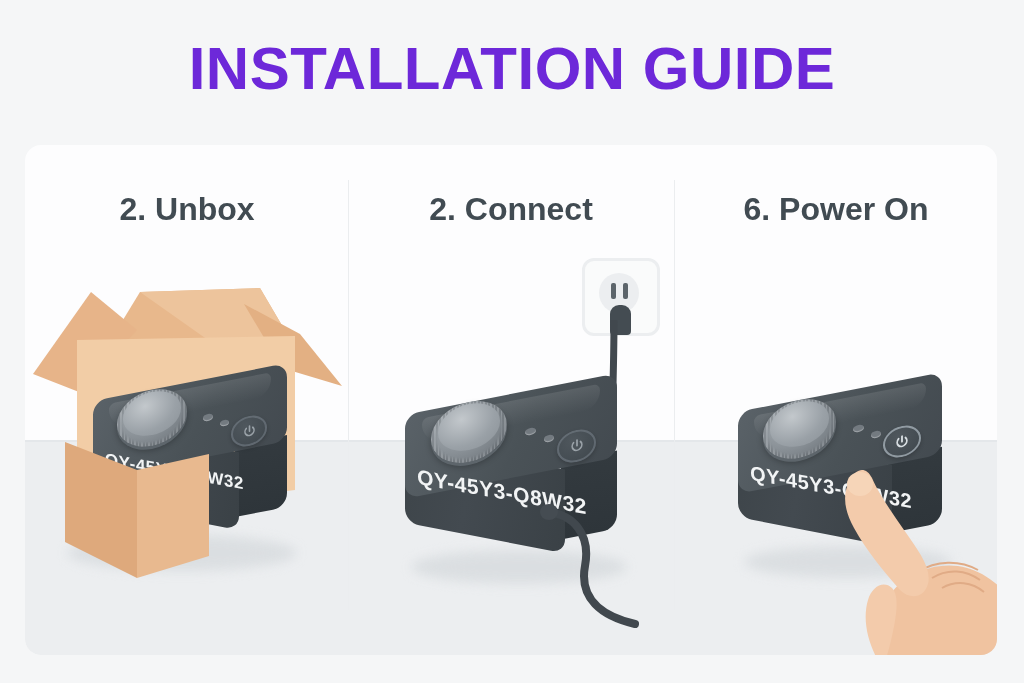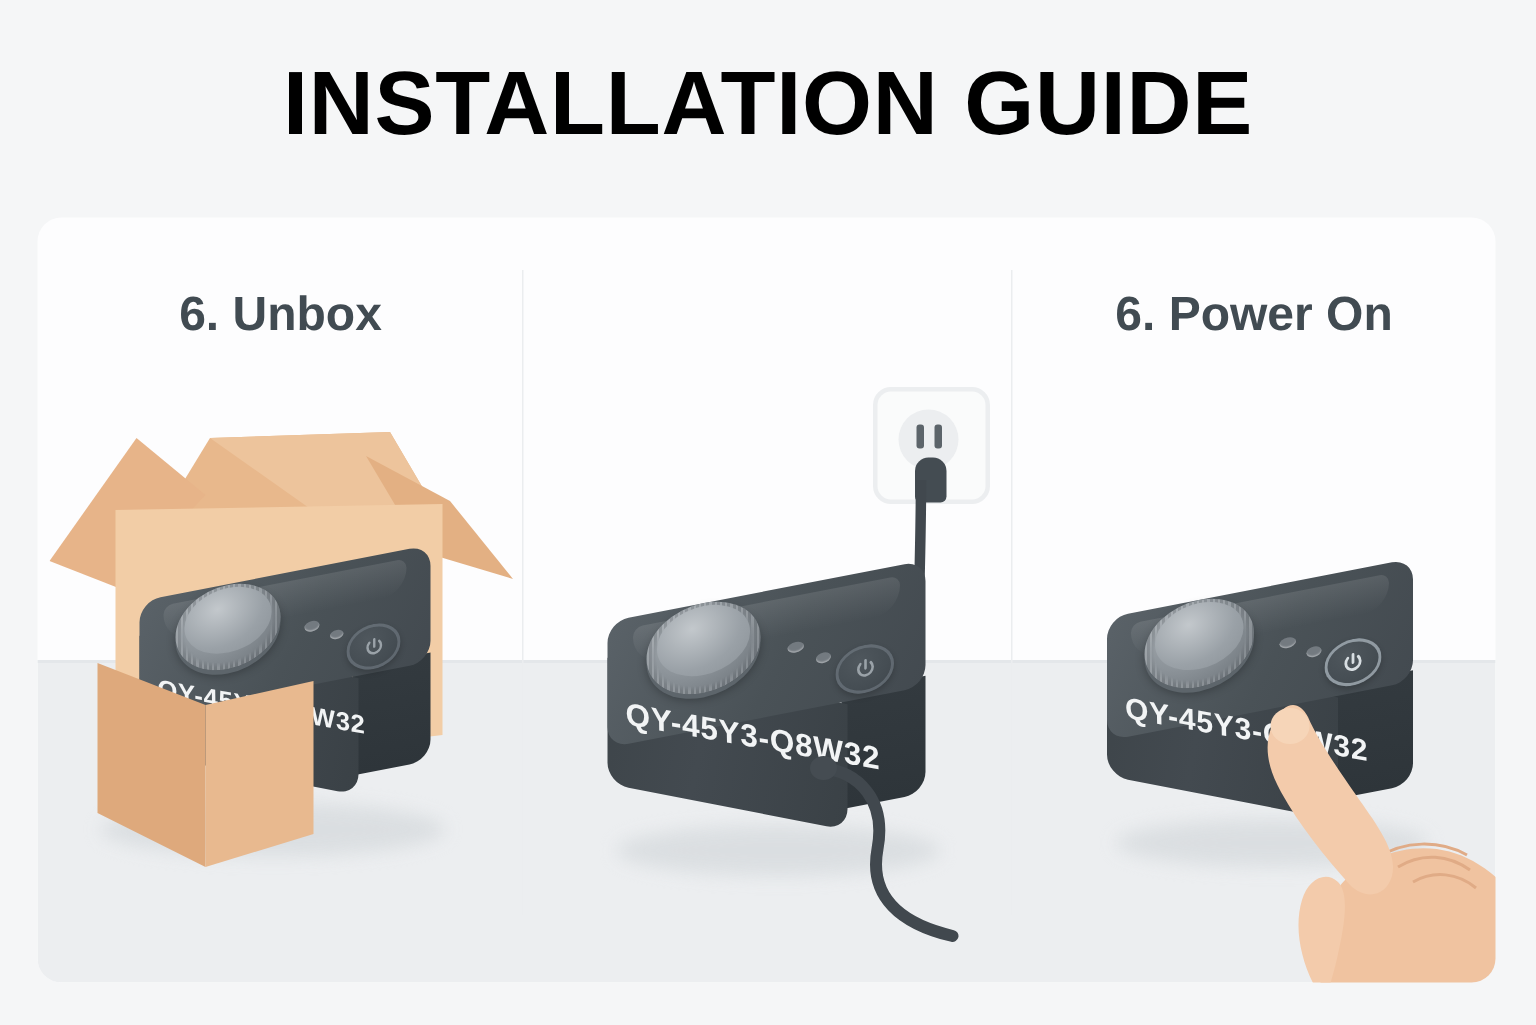--- a/index.html
+++ b/index.html
@@ -18,21 +18,21 @@
   
   .title {
     position: absolute;
     top: 34px;
     left: 0;
     width: 1024px;
     text-align: center;
     font-size: 60px;
     font-weight: bold;
     letter-spacing: 0.5px;
-    color: #000000;
+    color: #6d28d9;
   }
 
   
   .card {
     position: absolute;
     left: 25px;
     top: 145px;
     width: 972px;
     height: 510px;
     background: #fdfdfe;
@@ -242,21 +242,21 @@
 
 <div class="card">
 
   <div class="ground"></div>
   <div class="ground-edge"></div>
 
   <div class="divider d1"></div>
   <div class="divider d2"></div>
 
   <div class="panel p1">
-    <div class="step-title">6. Unbox</div>
+    <div class="step-title">2. Unbox</div>
 
     <div class="scene">
 
       <div class="dev-shadow" style="left:42px; top:285px; width:230px; height:36px;"></div>
 
       <svg class="box-part" style="left:20px; top:32px;" width="290" height="140" viewBox="0 0 290 140">
         <polygon points="45,92 95,10 215,6 262,86" fill="#e8b88c"></polygon>
         <polygon points="95,10 215,6 262,86 180,70" fill="#edc49c"></polygon>
       </svg>
 
@@ -301,20 +301,21 @@
       </div>
 
       <svg class="box-part" style="left:34px; top:180px;" width="230" height="160" viewBox="0 0 230 160">
         <polygon points="6,12 78,40 78,148 6,112" fill="#dea97c"></polygon>
         <polygon points="78,40 78,148 150,126 150,24" fill="#e8b98f"></polygon>
       </svg>
     </div>
   </div>
 
   <div class="panel p2">
+    <div class="step-title">2. Connect</div>
 
     <div class="scene">
 
       <div class="outlet-plate" style="left:233px; top:8px; width:72px; height:72px;">
         <div class="outlet-recept" style="left:14px; top:12px; width:40px; height:40px;"></div>
         <div class="outlet-slot" style="left:26px; top:22px; width:5px; height:16px;"></div>
         <div class="outlet-slot" style="left:38px; top:22px; width:5px; height:16px;"></div>
         <div class="plug-body" style="left:25px; top:44px; width:21px; height:30px;"></div>
       </div>
 

